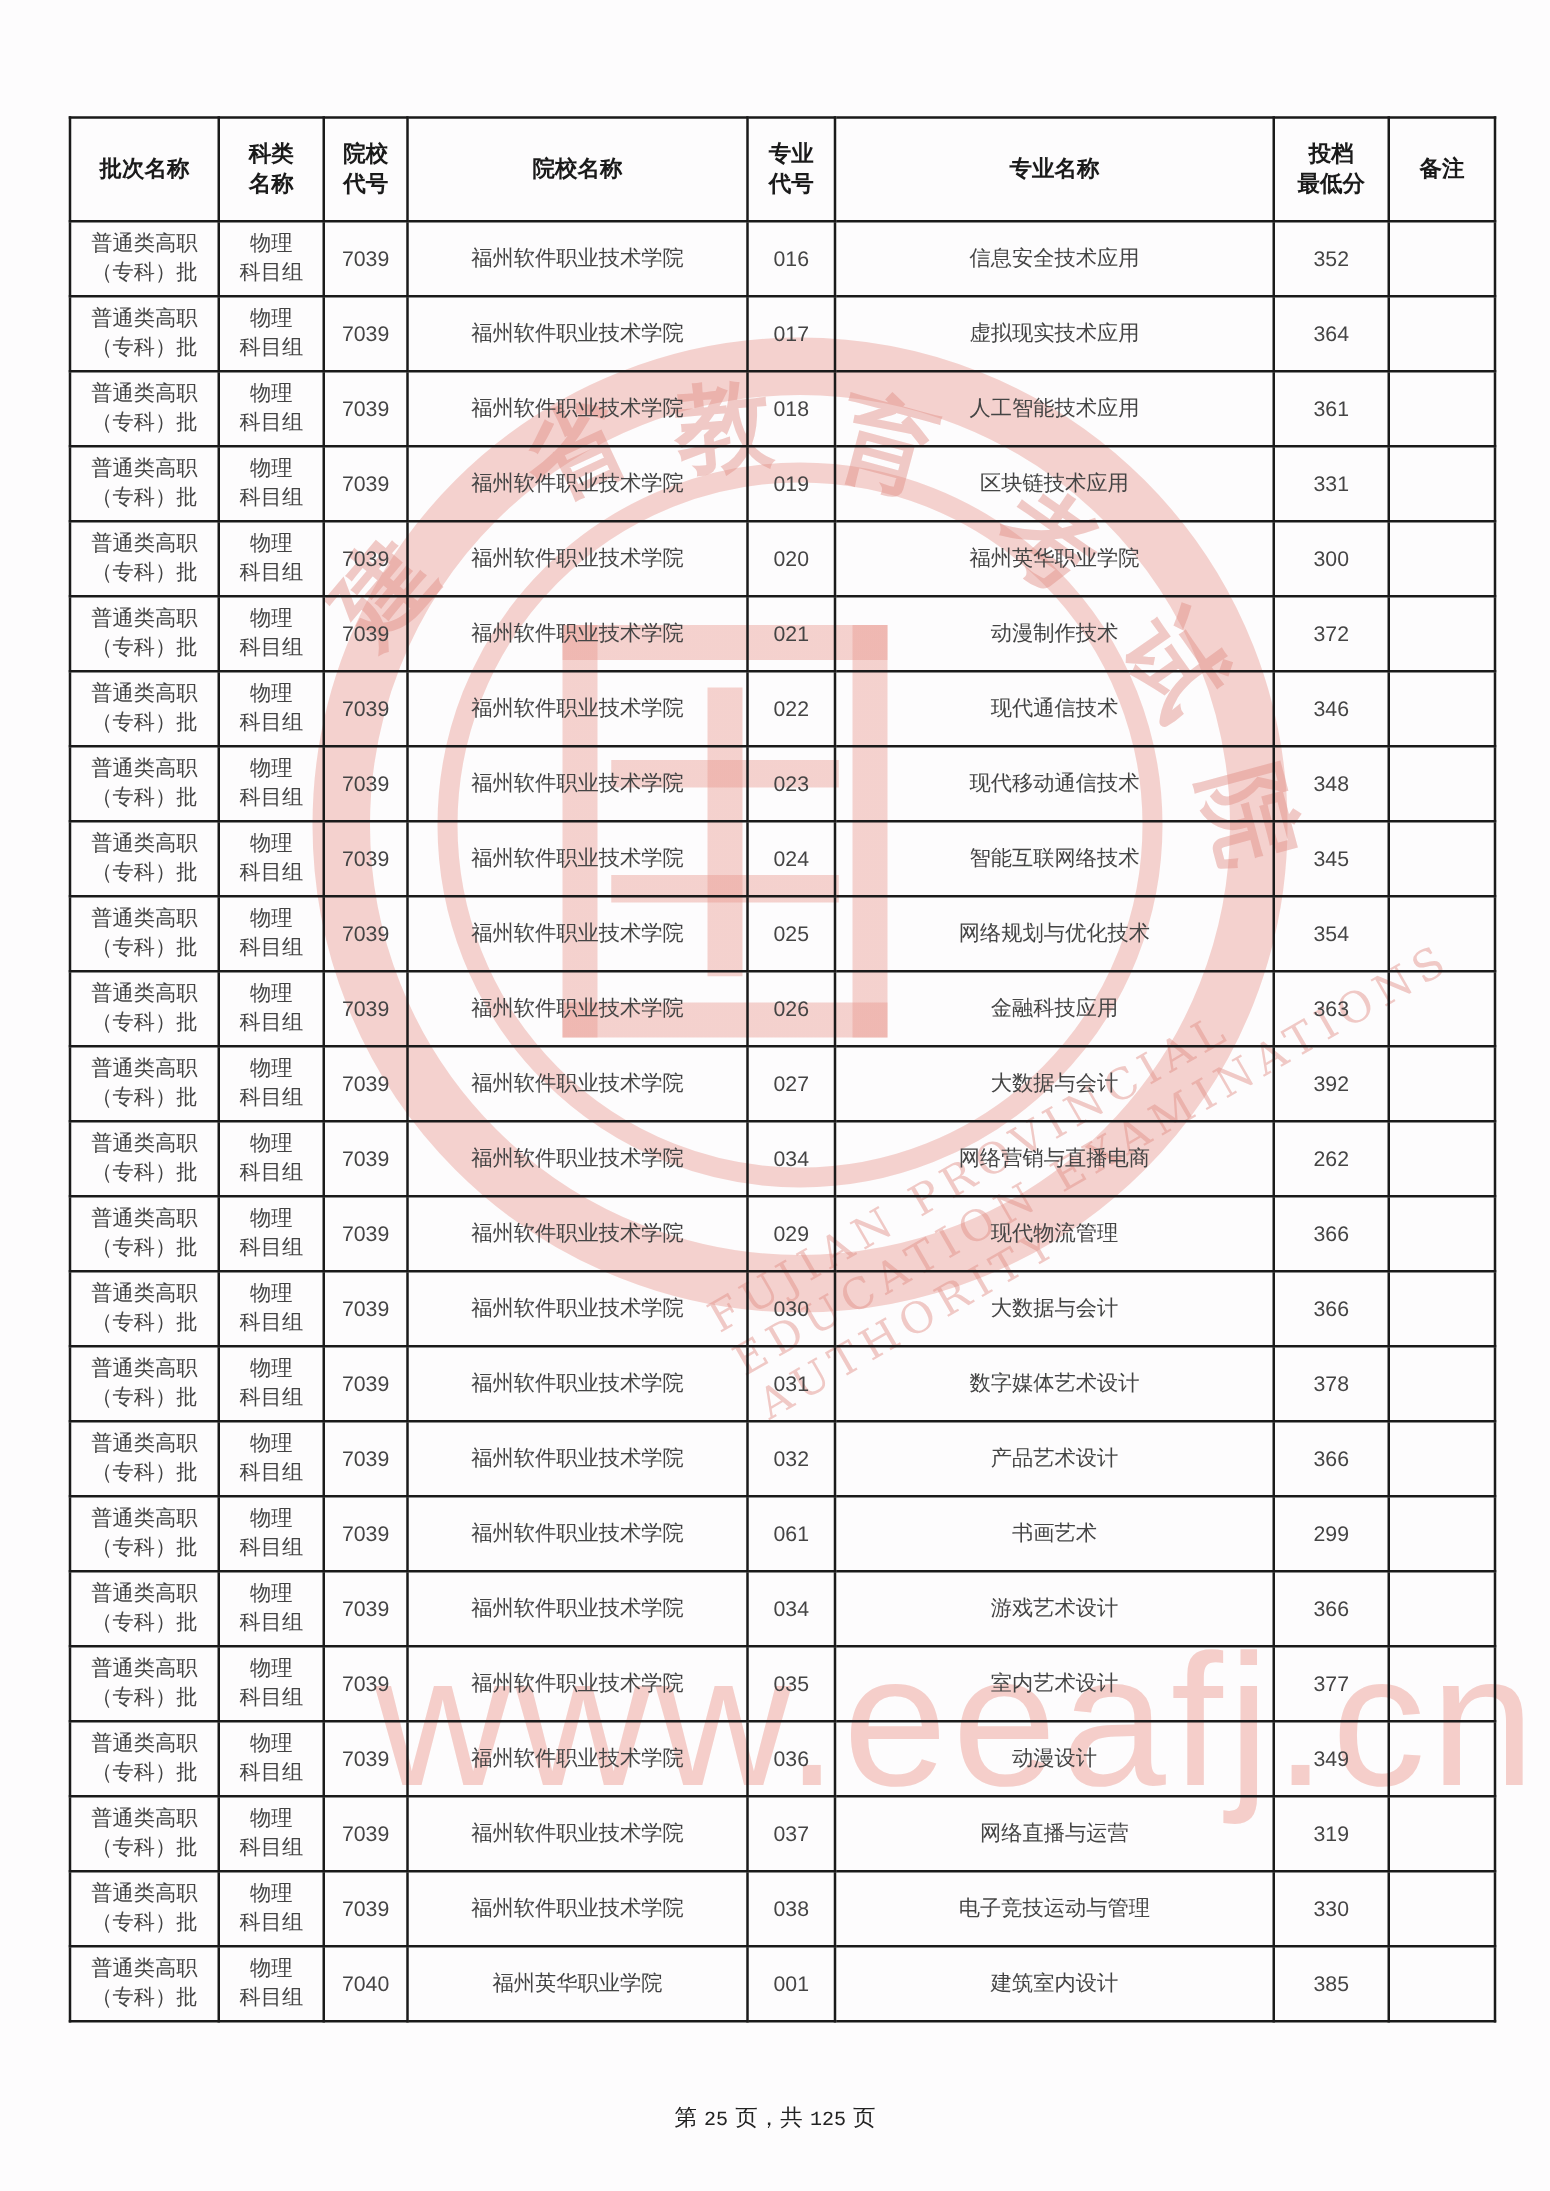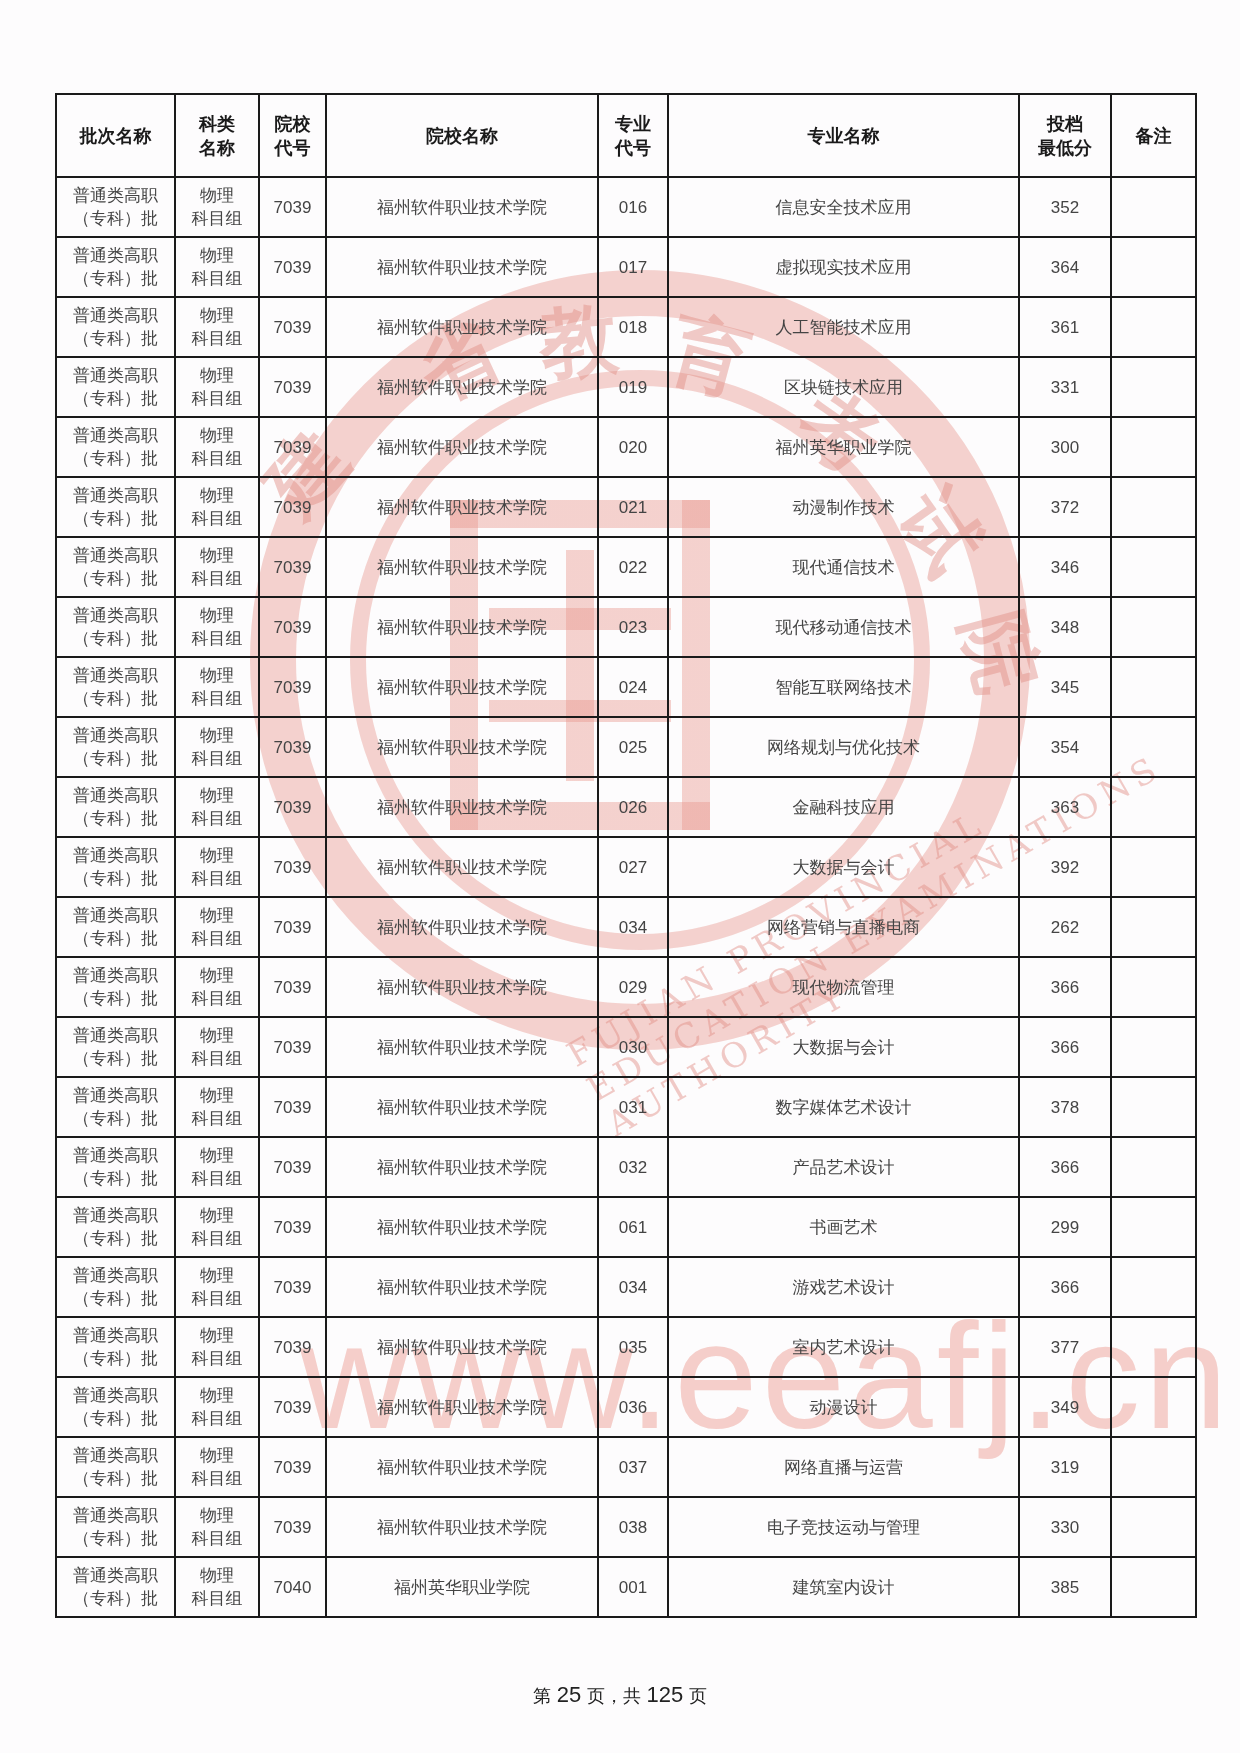--- a/index.html
+++ b/index.html
@@ -84,21 +84,21 @@
   td.code, td.major-code, td.score {
     font-family: "Liberation Sans", sans-serif; font-size: 19px; color: #111;
   }
   td.school, td.major-name { text-align: left; padding-left: 4px; color: #555; }
   .two-line span { display: block; }
 
   .footer {
     position: absolute; left: 0; width: 1240px; top: 1682px;
     text-align: center; font-size: 18px; color: #222;
   }
-  .footer .num { font-family: Liberation Sans, sans-serif; font-size: 22px; }
+  .footer .num { font-family: Liberation Mono, monospace; font-size: 16px; }
 </style>
 </head>
 <body>
 
 <div class="page">
 
   <div class="watermark" style="left:0;top:0;width:1240px;height:1753px;">
     <div class="wm-ring"></div>
     <div class="wm-inner"></div>
     <div class="wm-seal"></div>

